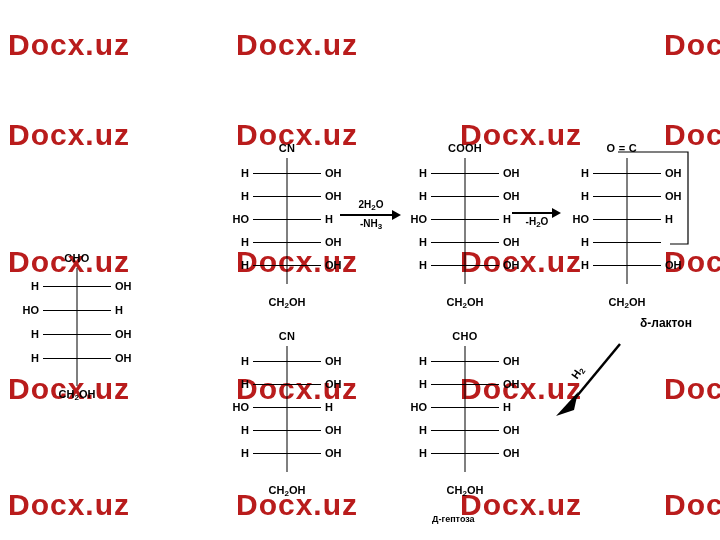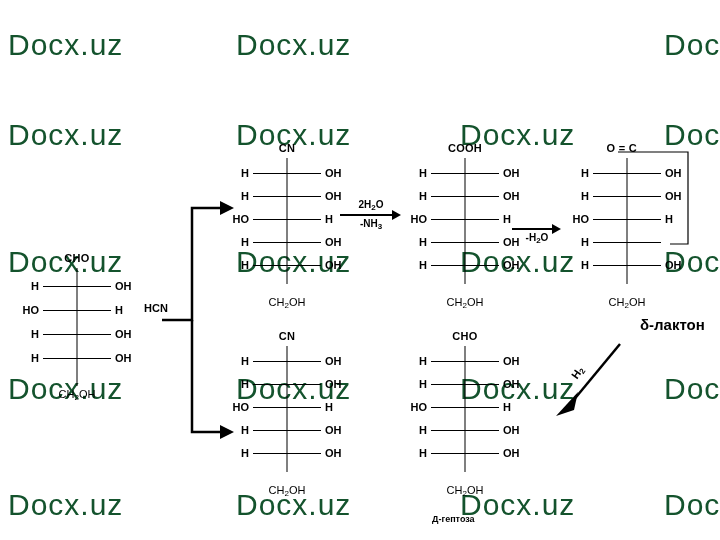--- a/index.html
+++ b/index.html
@@ -16,24 +16,24 @@
   }
   #page {
     position: relative;
     width: 720px;
     height: 540px;
   }
 
   
   .wm {
     position: absolute;
-    color: #14532d;
+    color: #b91c1c;
     font-family: "Liberation Sans", sans-serif;
     font-size: 30px;
-    font-weight: normal;
+    font-weight: bold;
     letter-spacing: 1px;
     white-space: nowrap;
     user-select: none;
     z-index: 0;
   }
 
   
   #heading {
     position: absolute;
     left: 8px;
@@ -59,21 +59,21 @@
     font-weight: bold;
     white-space: nowrap;
     letter-spacing: 0.3px;
   }
   .fischer .bottom-label {
     position: absolute;
     left: 50%;
     transform: translateX(-50%);
     bottom: 0;
     font-size: 11px;
-    font-weight: normal;
+    font-weight: bold;
     white-space: nowrap;
     margin-top: 20px;
   }
   .fischer .spine {
     position: absolute;
     left: 50%;
     width: 1px;
     background: #000;
     transform: translateX(-0.5px);
   }
@@ -147,21 +147,21 @@
     font-size: 11px;
     font-weight: bold;
     left: 2px;
     top: 58px;
   }
 
   
   #lactone-bracket { position: absolute; z-index: 2; }
   #lactone-label {
     position: absolute;
-    font-size: 15px;
+    font-size: 12px;
     font-weight: bold;
     white-space: nowrap;
     z-index: 3;
   }
 
   
   #h2-arrow { position: absolute; z-index: 2; }
   #h2-label {
     position: absolute;
     font-size: 11px;
@@ -219,29 +219,20 @@
     <div class="lbl left" style="top:77px;">H</div>
     <div class="lbl right" style="top:77px;">OH</div>
 
     <div class="rung" style="top:106px;"></div>
     <div class="lbl left" style="top:101px;">H</div>
     <div class="lbl right" style="top:101px;">OH</div>
 
     <div class="bottom-label">CH<span class="sub">2</span>OH</div>
   </div>
 
-  <div id="fork" style="left:140px; top:200px; width:100px; height:240px;">
-    <svg width="100" height="240" style="position:absolute;left:0;top:0;">
-      <path d="M 22,120 L 52,120 L 52,8 L 82,8" stroke="#000" stroke-width="2.5" fill="none"></path>
-      <polygon points="80,1 94,8 80,15" fill="#000"></polygon>
-      <path d="M 52,120 L 52,232 L 82,232" stroke="#000" stroke-width="2.5" fill="none"></path>
-      <polygon points="80,225 94,232 80,239" fill="#000"></polygon>
-    </svg>
-    <div class="fork-label" style="left:4px; top:102px;">HCN</div>
-  </div>
 
   <div class="fischer" style="left:222px; top:142px; width:130px; height:168px;">
     <div class="top-label">CN</div>
     <div class="spine" style="top:16px; height:126px;"></div>
 
     <div class="rung" style="top:31px;"></div>
     <div class="lbl left" style="top:26px;">H</div>
     <div class="lbl right" style="top:26px;">OH</div>
 
     <div class="rung" style="top:54px;"></div>
@@ -290,21 +281,21 @@
     <div class="lbl left" style="top:95px;">H</div>
     <div class="lbl right" style="top:95px;">OH</div>
 
     <div class="rung" style="top:123px;"></div>
     <div class="lbl left" style="top:118px;">H</div>
     <div class="lbl right" style="top:118px;">OH</div>
 
     <div class="bottom-label">CH<span class="sub">2</span>OH</div>
   </div>
 
-  <div class="arrow-wrap" style="left:512px; top:228px; width:50px; height:2px;">
+  <div class="arrow-wrap" style="left:512px; top:212px; width:50px; height:2px;">
     <div class="arrow-line" style="width:42px;"></div>
     <div class="arrow-head" style="left:40px;"></div>
     <div class="arrow-label-bottom">-H<span class="sub">2</span>O</div>
   </div>
 
   <div class="fischer" style="left:562px; top:142px; width:130px; height:168px;">
     <div class="top-label" style="left:46%;">O = C</div>
     <div class="spine" style="top:16px; height:126px;"></div>
 
     <div class="rung" style="top:31px;"></div>

